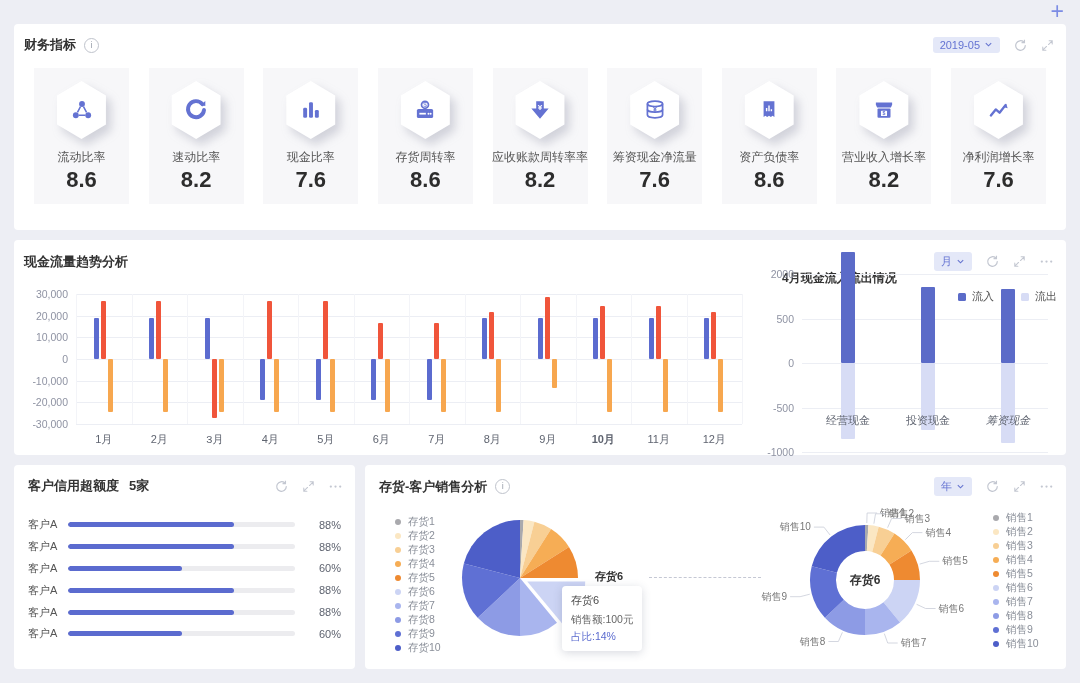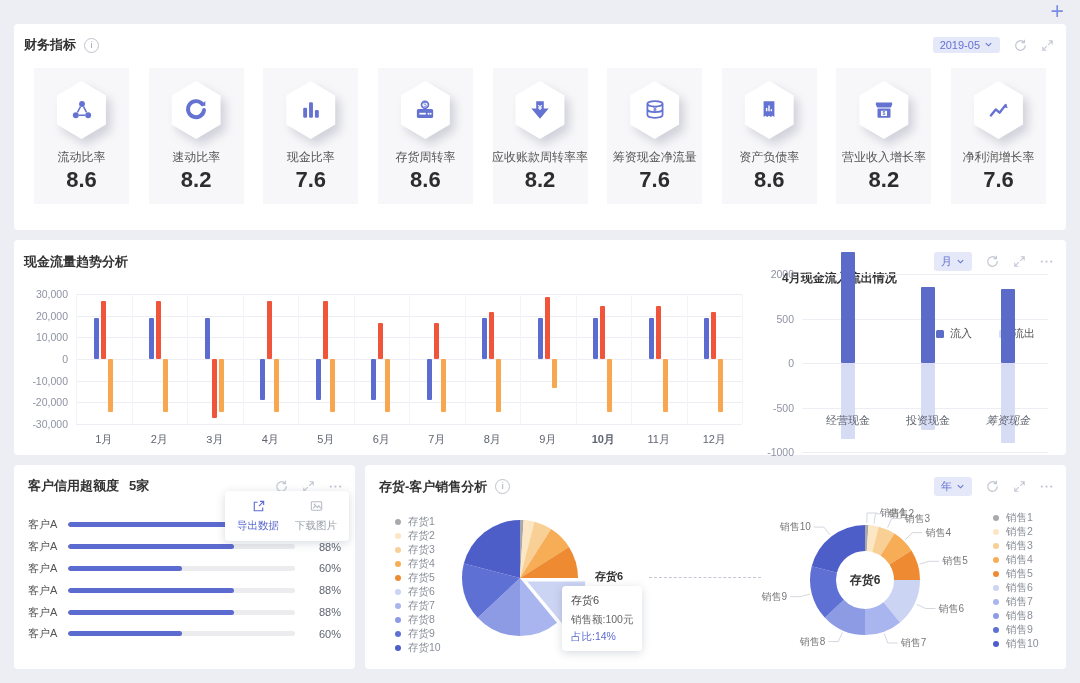--- a/index.html
+++ b/index.html
@@ -346,21 +346,21 @@
       <div class="xtick" style="left: 325.5px; width: 55.5px; top: 150px;">6月</div>
       <div class="xtick" style="left: 381px; width: 55.5px; top: 150px;">7月</div>
       <div class="xtick" style="left: 436.5px; width: 55.5px; top: 150px;">8月</div>
       <div class="xtick" style="left: 492px; width: 55.5px; top: 150px;">9月</div>
       <div class="xtick" style="left: 547.5px; width: 55.5px; top: 150px; font-weight: bold;">10月</div>
       <div class="xtick" style="left: 603px; width: 55.5px; top: 150px;">11月</div>
       <div class="xtick" style="left: 658.5px; width: 55.5px; top: 150px;">12月</div>
     </div>
   <div class="chart" id="aprilChart" style="left:742px;top:18px;width:302px;height:192px;">
     <div class="sub-title" style="left:26px;top:12px;">4月现金流入流出情况</div>
-    <div class="legend-row" id="aprilLegend" style="right:23px;top:31px;gap:27px;margin-top:37px;">
+    <div class="legend-row" id="aprilLegend" style="right:1px;top:31px;gap:27px;">
         <span class="legend-item">
           <span class="legend-sq" style="background: rgb(91, 107, 200);"></span>
           <span>流入</span>
         </span>
         <span class="legend-item">
           <span class="legend-sq" style="background: rgb(215, 220, 245);"></span>
           <span>流出</span>
         </span>
       </div>
   <div class="gridline" style="top: 16px; left: 46px; width: 246px;"></div>
@@ -408,42 +408,20 @@
           <svg viewBox="0 0 16 16" width="15" height="15">
             <g fill="#c3c7d1">
               <circle cx="3" cy="8" r="1.2"></circle>
               <circle cx="8" cy="8" r="1.2"></circle>
               <circle cx="13" cy="8" r="1.2"></circle>
             </g>
           </svg>
         </span>
       </div>
   </div>
-  <div class="popup" id="creditMenu">
-      <div class="popup-item primary">
-        <span><svg viewBox="0 0 16 16" width="15" height="15">
-            <g fill="none" stroke="#5b6bcf" stroke-width="1.2">
-              <path d="M7 3.5H3.5v9h9V9"></path>
-              <path d="M9.5 2.5h4v4"></path>
-              <path d="M13.2 2.8L8.5 7.5"></path>
-            </g>
-          </svg></span>
-        <span>导出数据</span>
-      </div>
-      <div class="popup-item secondary">
-        <span><svg viewBox="0 0 16 16" width="15" height="15">
-            <g fill="none" stroke="#b6bac2" stroke-width="1.1">
-              <rect x="2.5" y="3" width="11" height="9" rx="1"></rect>
-              <path d="M4.5 10l2.5-3 2 2.2L10.5 7l2 3"></path>
-              <circle cx="6" cy="5.8" r=".9" fill="#b6bac2" stroke="none"></circle>
-            </g>
-          </svg></span>
-        <span>下载图片</span>
-      </div>
-    </div>
   <div id="creditRows">
       <div class="credit-row">
         <span class="credit-label">客户A</span>
         <div class="credit-track">
           <div class="credit-fill" style="width: 73.3%; background: rgb(91, 107, 207);"></div>
         </div>
         <span class="credit-val">88%</span>
       </div>
       <div class="credit-row">
         <span class="credit-label">客户A</span>

